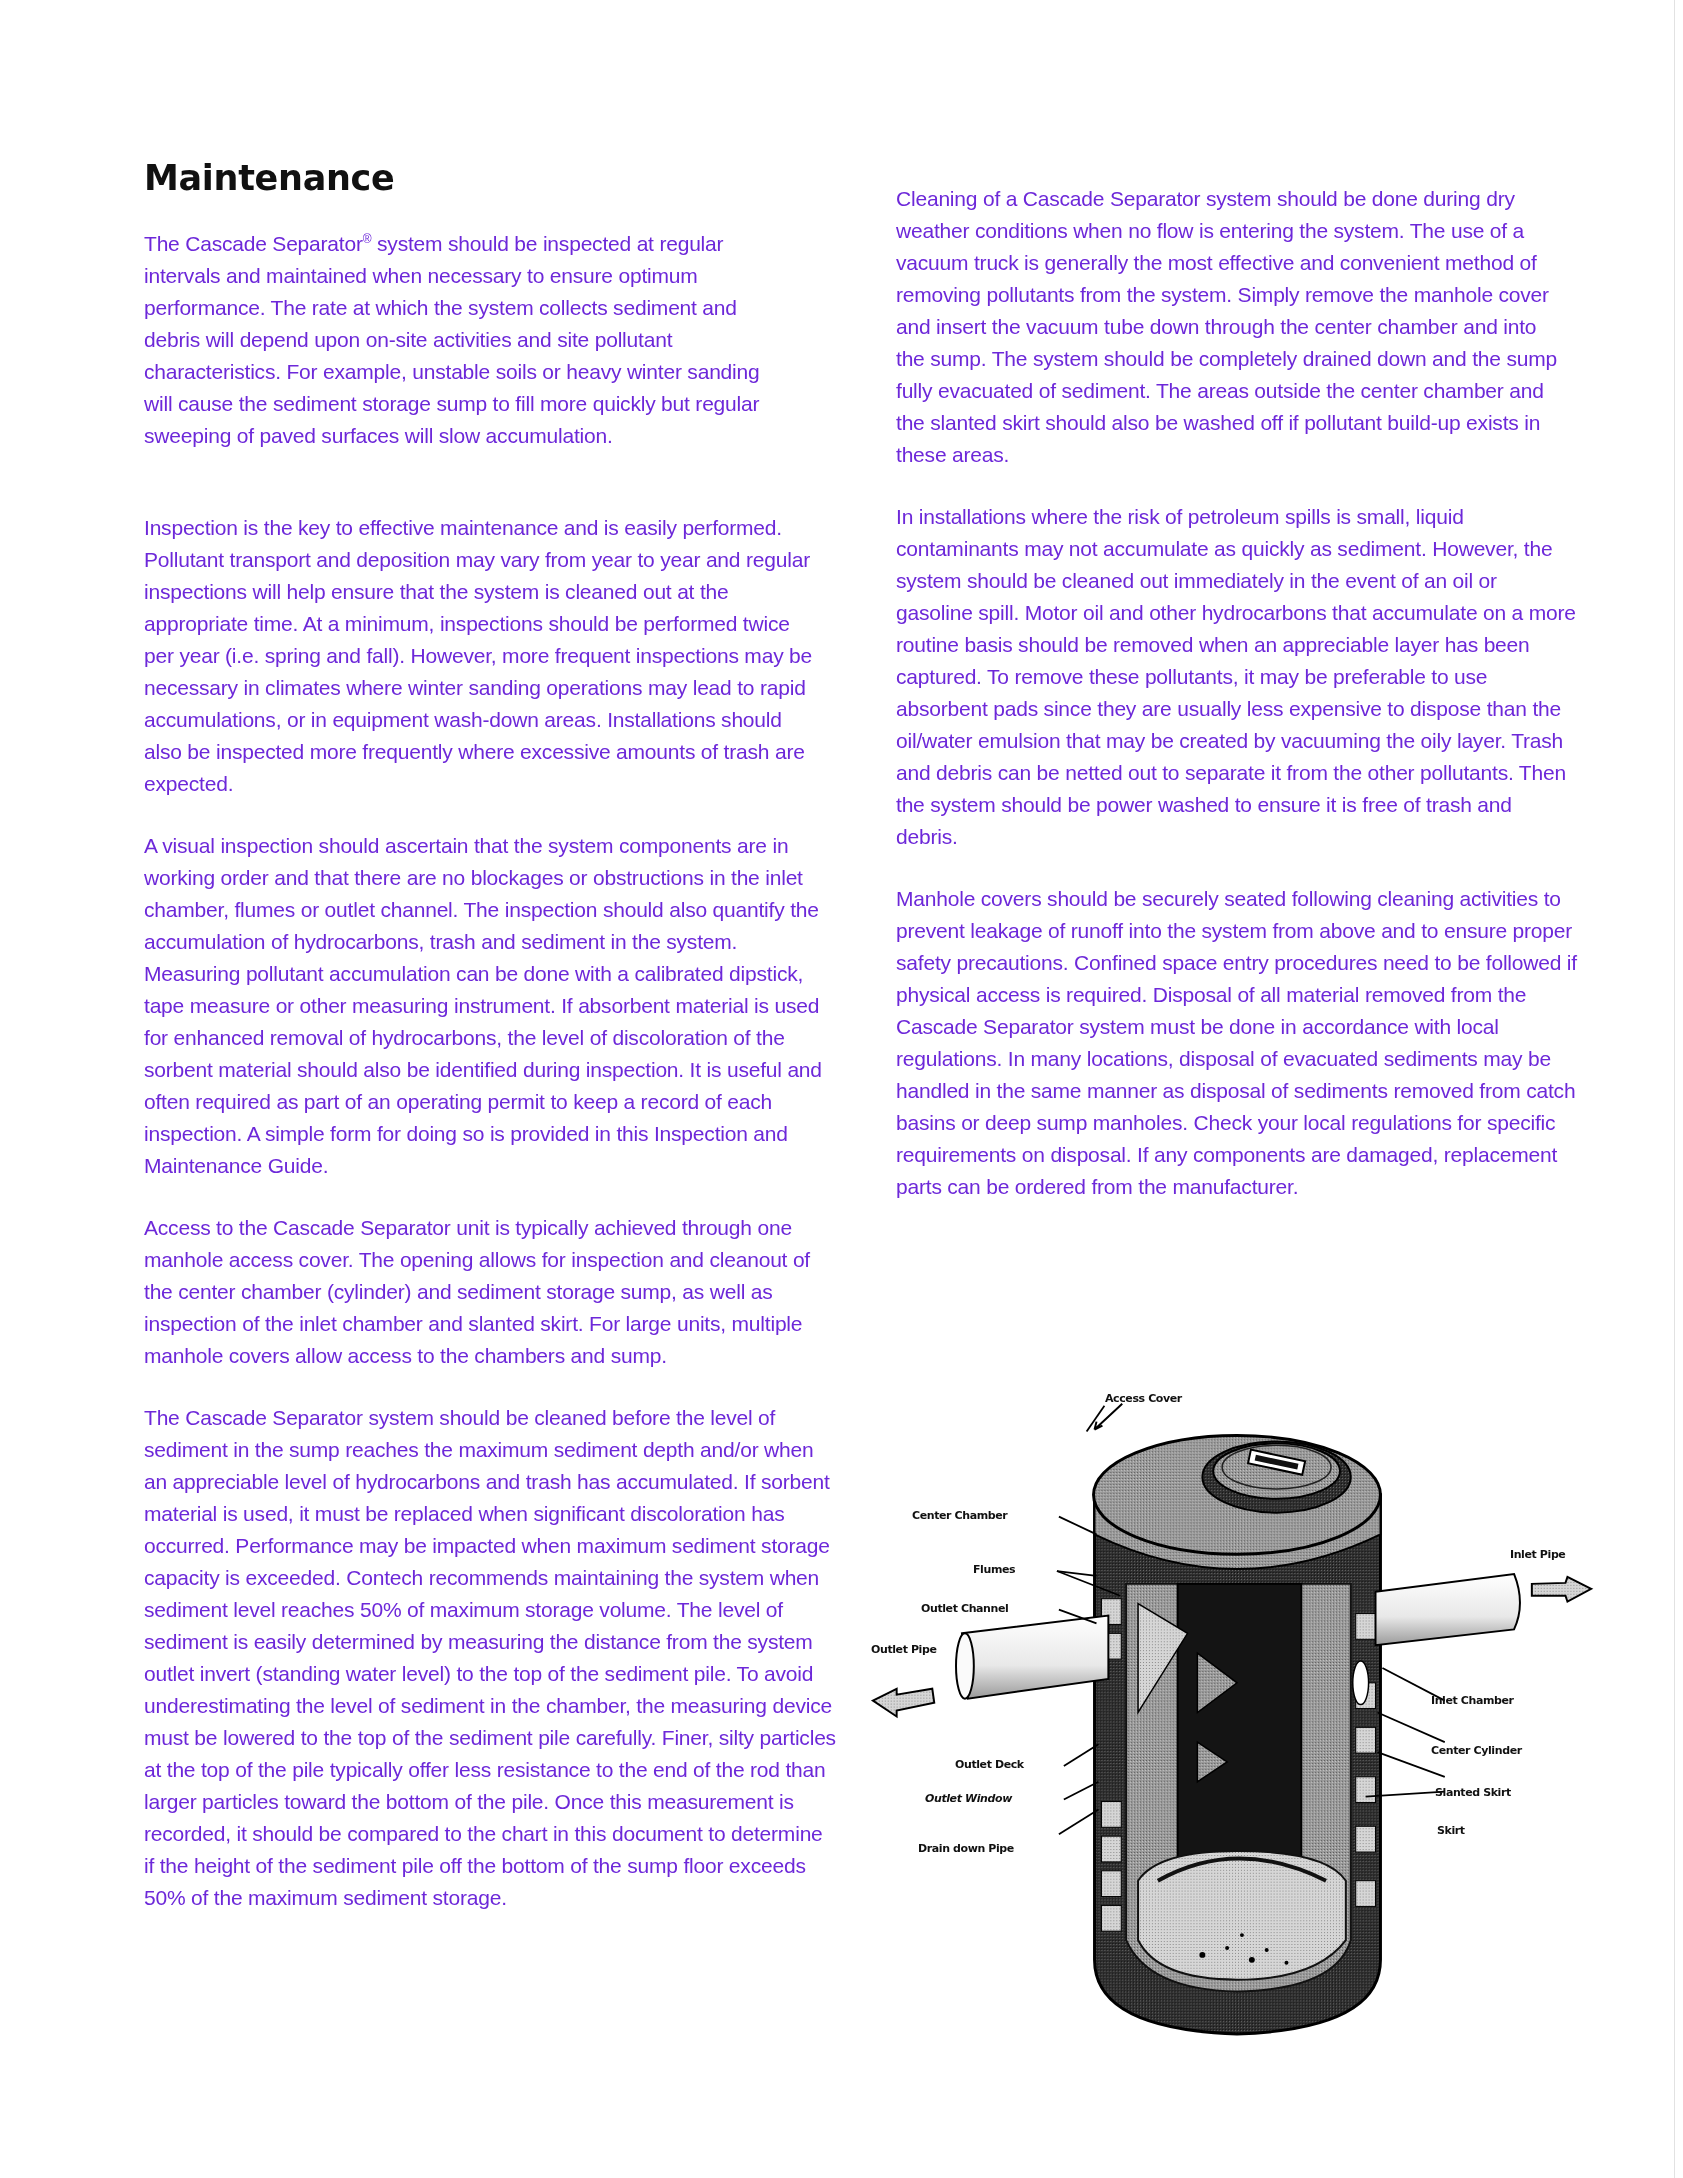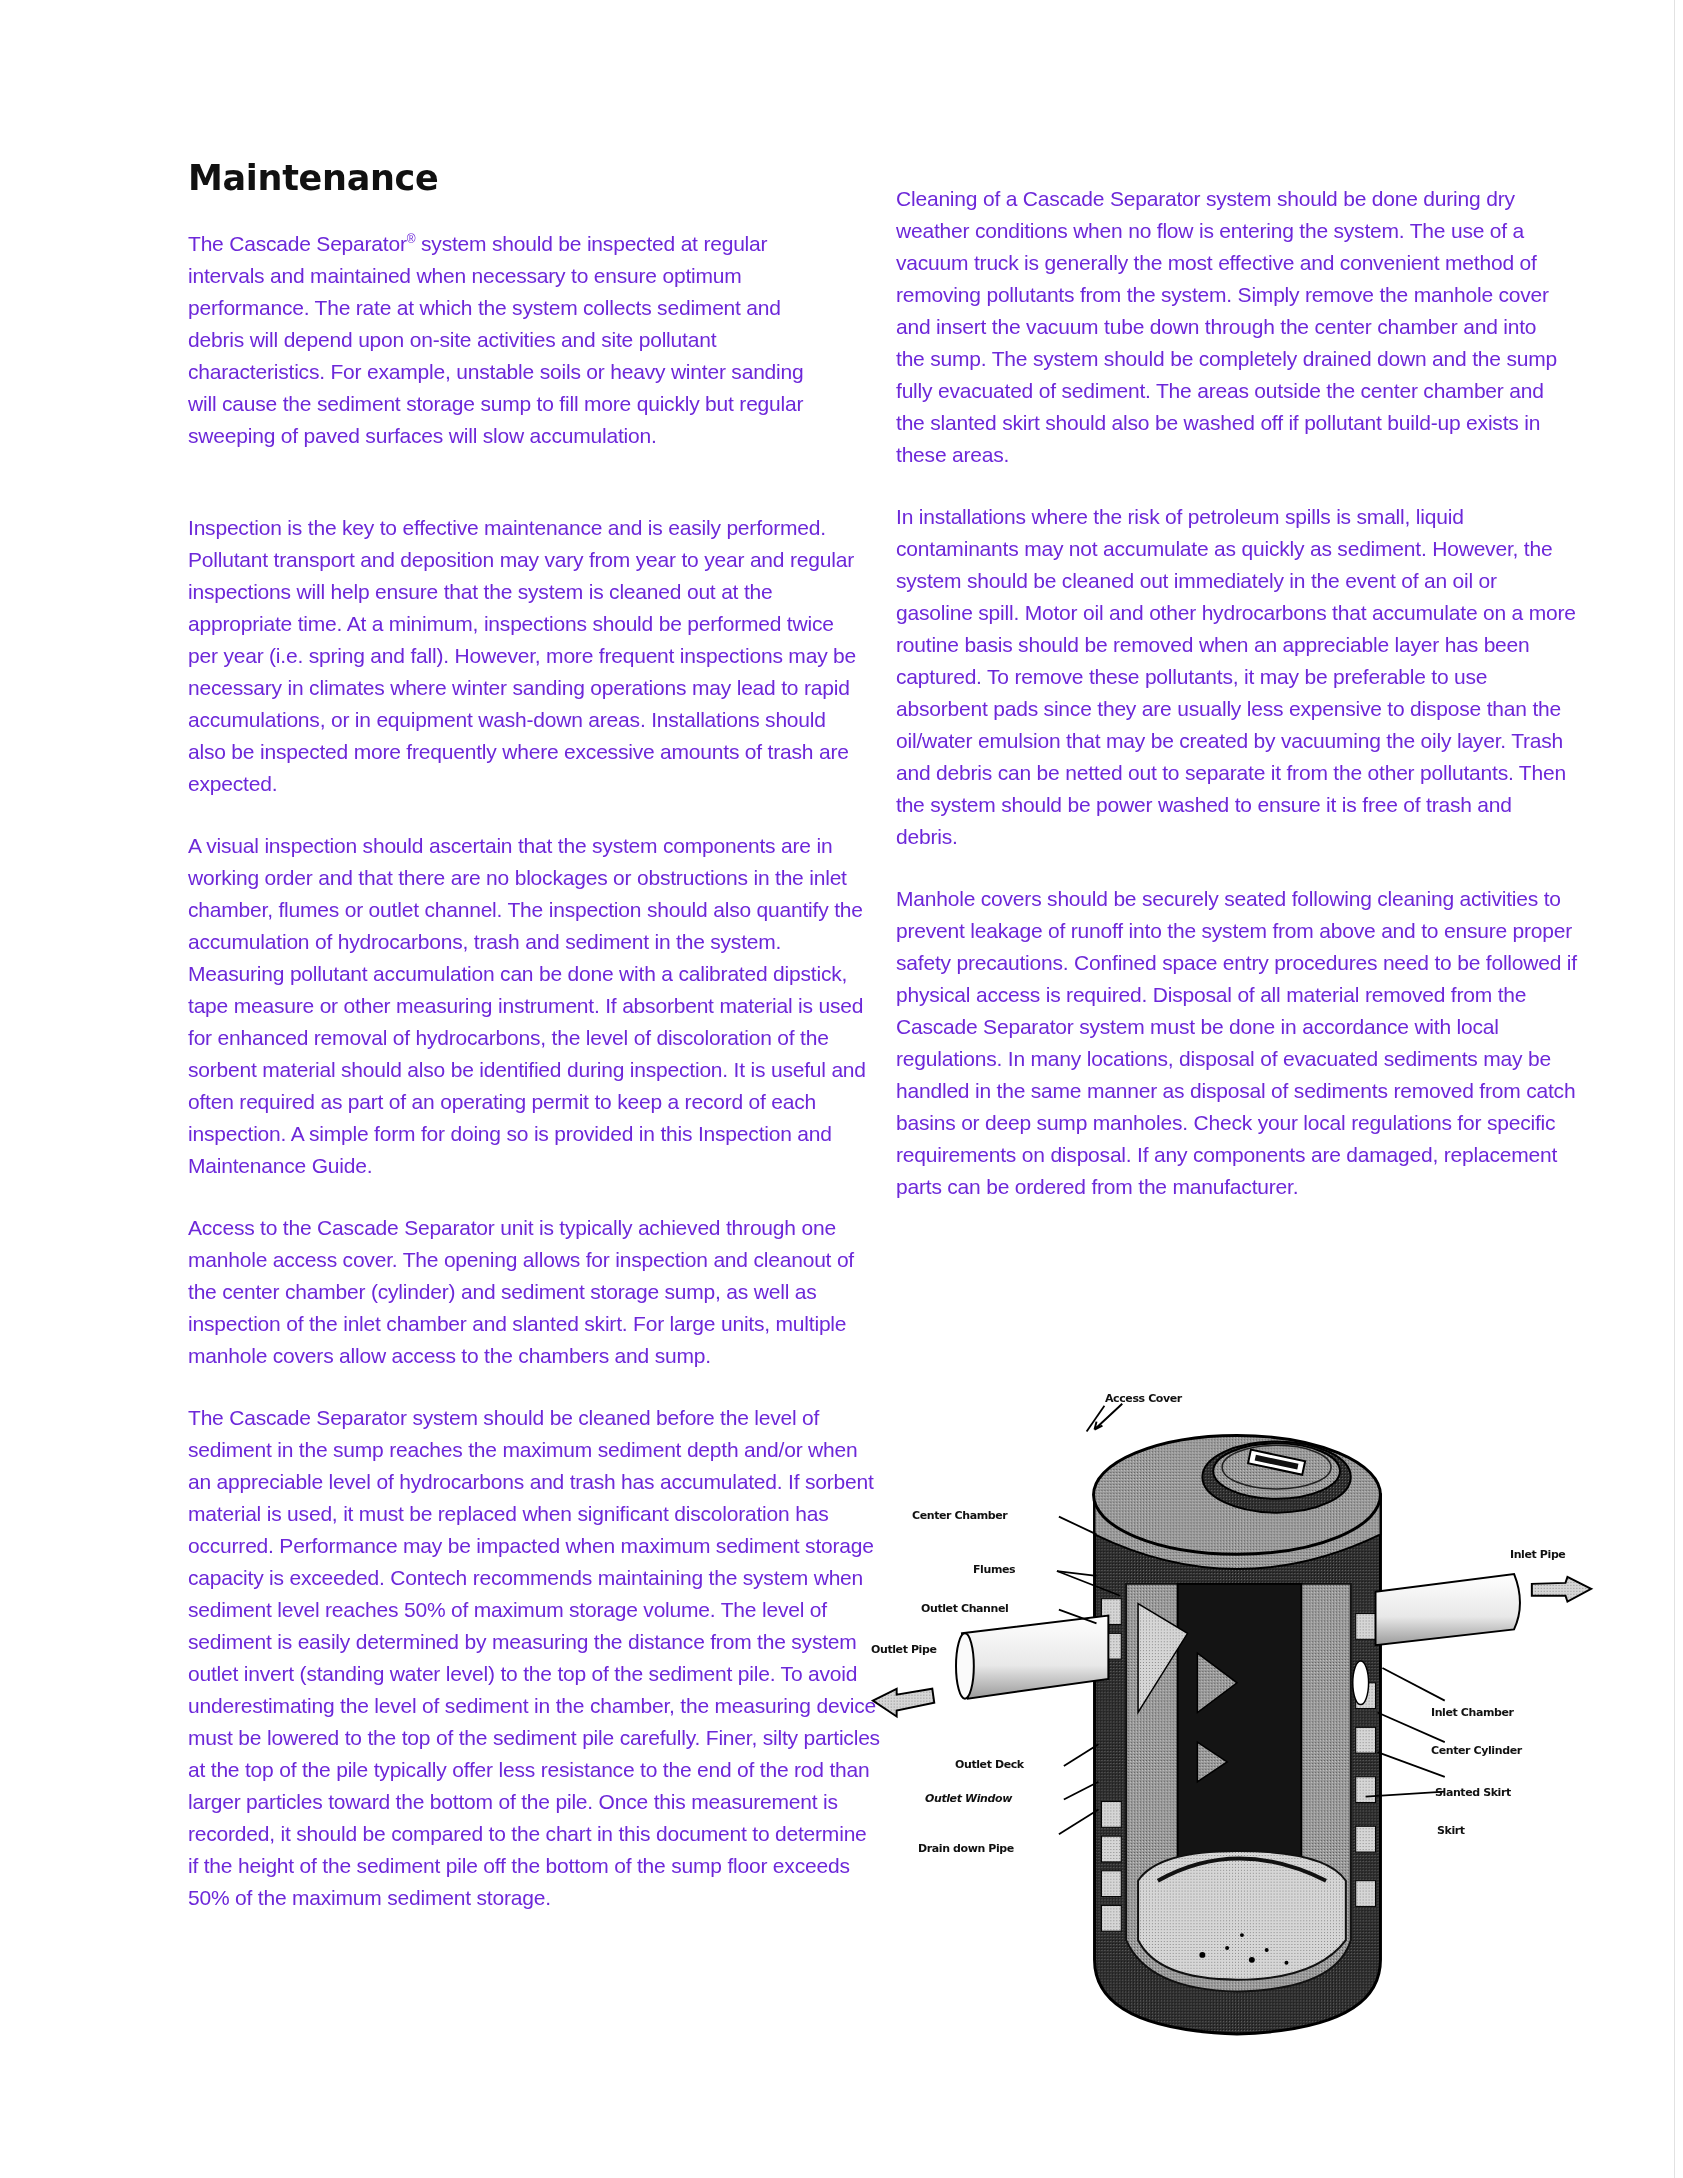--- a/index.html
+++ b/index.html
@@ -1,20 +1,20 @@
 <!DOCTYPE html>
 <html><head>
 <meta charset="utf-8">
 <style>
   html, body { margin: 0; padding: 0; background: #ffffff; }
   body { width: 1683px; height: 2178px; position: relative; overflow: hidden;
          font-family: "Liberation Sans", "DejaVu Sans", sans-serif; color: #1a1a1a; }
   .edge-line { position: absolute; top: 0; right: 8px; width: 1px; height: 2178px; background: #e2e2e2; }
   .col { position: absolute; }
-  .col-left { left: 144px; top: 158px; width: 693px; margin-left: 44px; }
+  .col-left { left: 144px; top: 158px; width: 693px; }
   .col-right { left: 896px; top: 153px; width: 693px; }
   h2 { font-family: "DejaVu Sans", sans-serif; font-weight: bold; font-size: 35px; margin: 0; letter-spacing: -0.3px; color: #111; }
   p { margin: 0; font-family: "Liberation Sans", sans-serif; font-size: 21px; line-height: 32px; color: #6d28d9; letter-spacing: -0.2px; }
   .gap-h { height: 30px; }
   .gap-p { height: 30px; }
   sup { font-size: 12px; vertical-align: 8px; line-height: 0; }
 
   #diagram { position: absolute; left: 861px; top: 1386px; width: 752px; height: 653px; }
   .dlabel { position: absolute; font-family: "DejaVu Sans", sans-serif; font-weight: bold; font-size: 11px; color: #111; white-space: nowrap; letter-spacing: -0.4px; }
 </style>
@@ -162,21 +162,21 @@
     </g>
     <path d="M 264 18 L 236 44 L 244 40 M 236 44 L 238 36" stroke="#000" stroke-width="2" fill="none"></path>
   </svg>
 
   <span class="dlabel" style="left:244px;top:6px;">Access Cover</span>
   <span class="dlabel" style="left:51px;top:123px;">Center Chamber</span>
   <span class="dlabel" style="left:112px;top:177px;">Flumes</span>
   <span class="dlabel" style="left:60px;top:216px;">Outlet Channel</span>
   <span class="dlabel" style="left:10px;top:257px;text-align:center;">Outlet Pipe</span>
   <span class="dlabel" style="left:649px;top:162px;">Inlet Pipe</span>
-  <span class="dlabel" style="left:570px;top:320px;">Inlet Chamber</span>
+  <span class="dlabel" style="left:570px;top:308px;">Inlet Chamber</span>
   <span class="dlabel" style="left:94px;top:372px;">Outlet Deck</span>
   <span class="dlabel" style="left:570px;top:358px;">Center Cylinder</span>
   <span class="dlabel" style="left:574px;top:400px;">Slanted Skirt</span>
   <span class="dlabel" style="left:64px;top:406px;font-style:italic;">Outlet Window</span>
   <span class="dlabel" style="left:576px;top:438px;">Skirt</span>
   <span class="dlabel" style="left:57px;top:456px;">Drain down Pipe</span>
 </div>
 
 
 </body></html>

